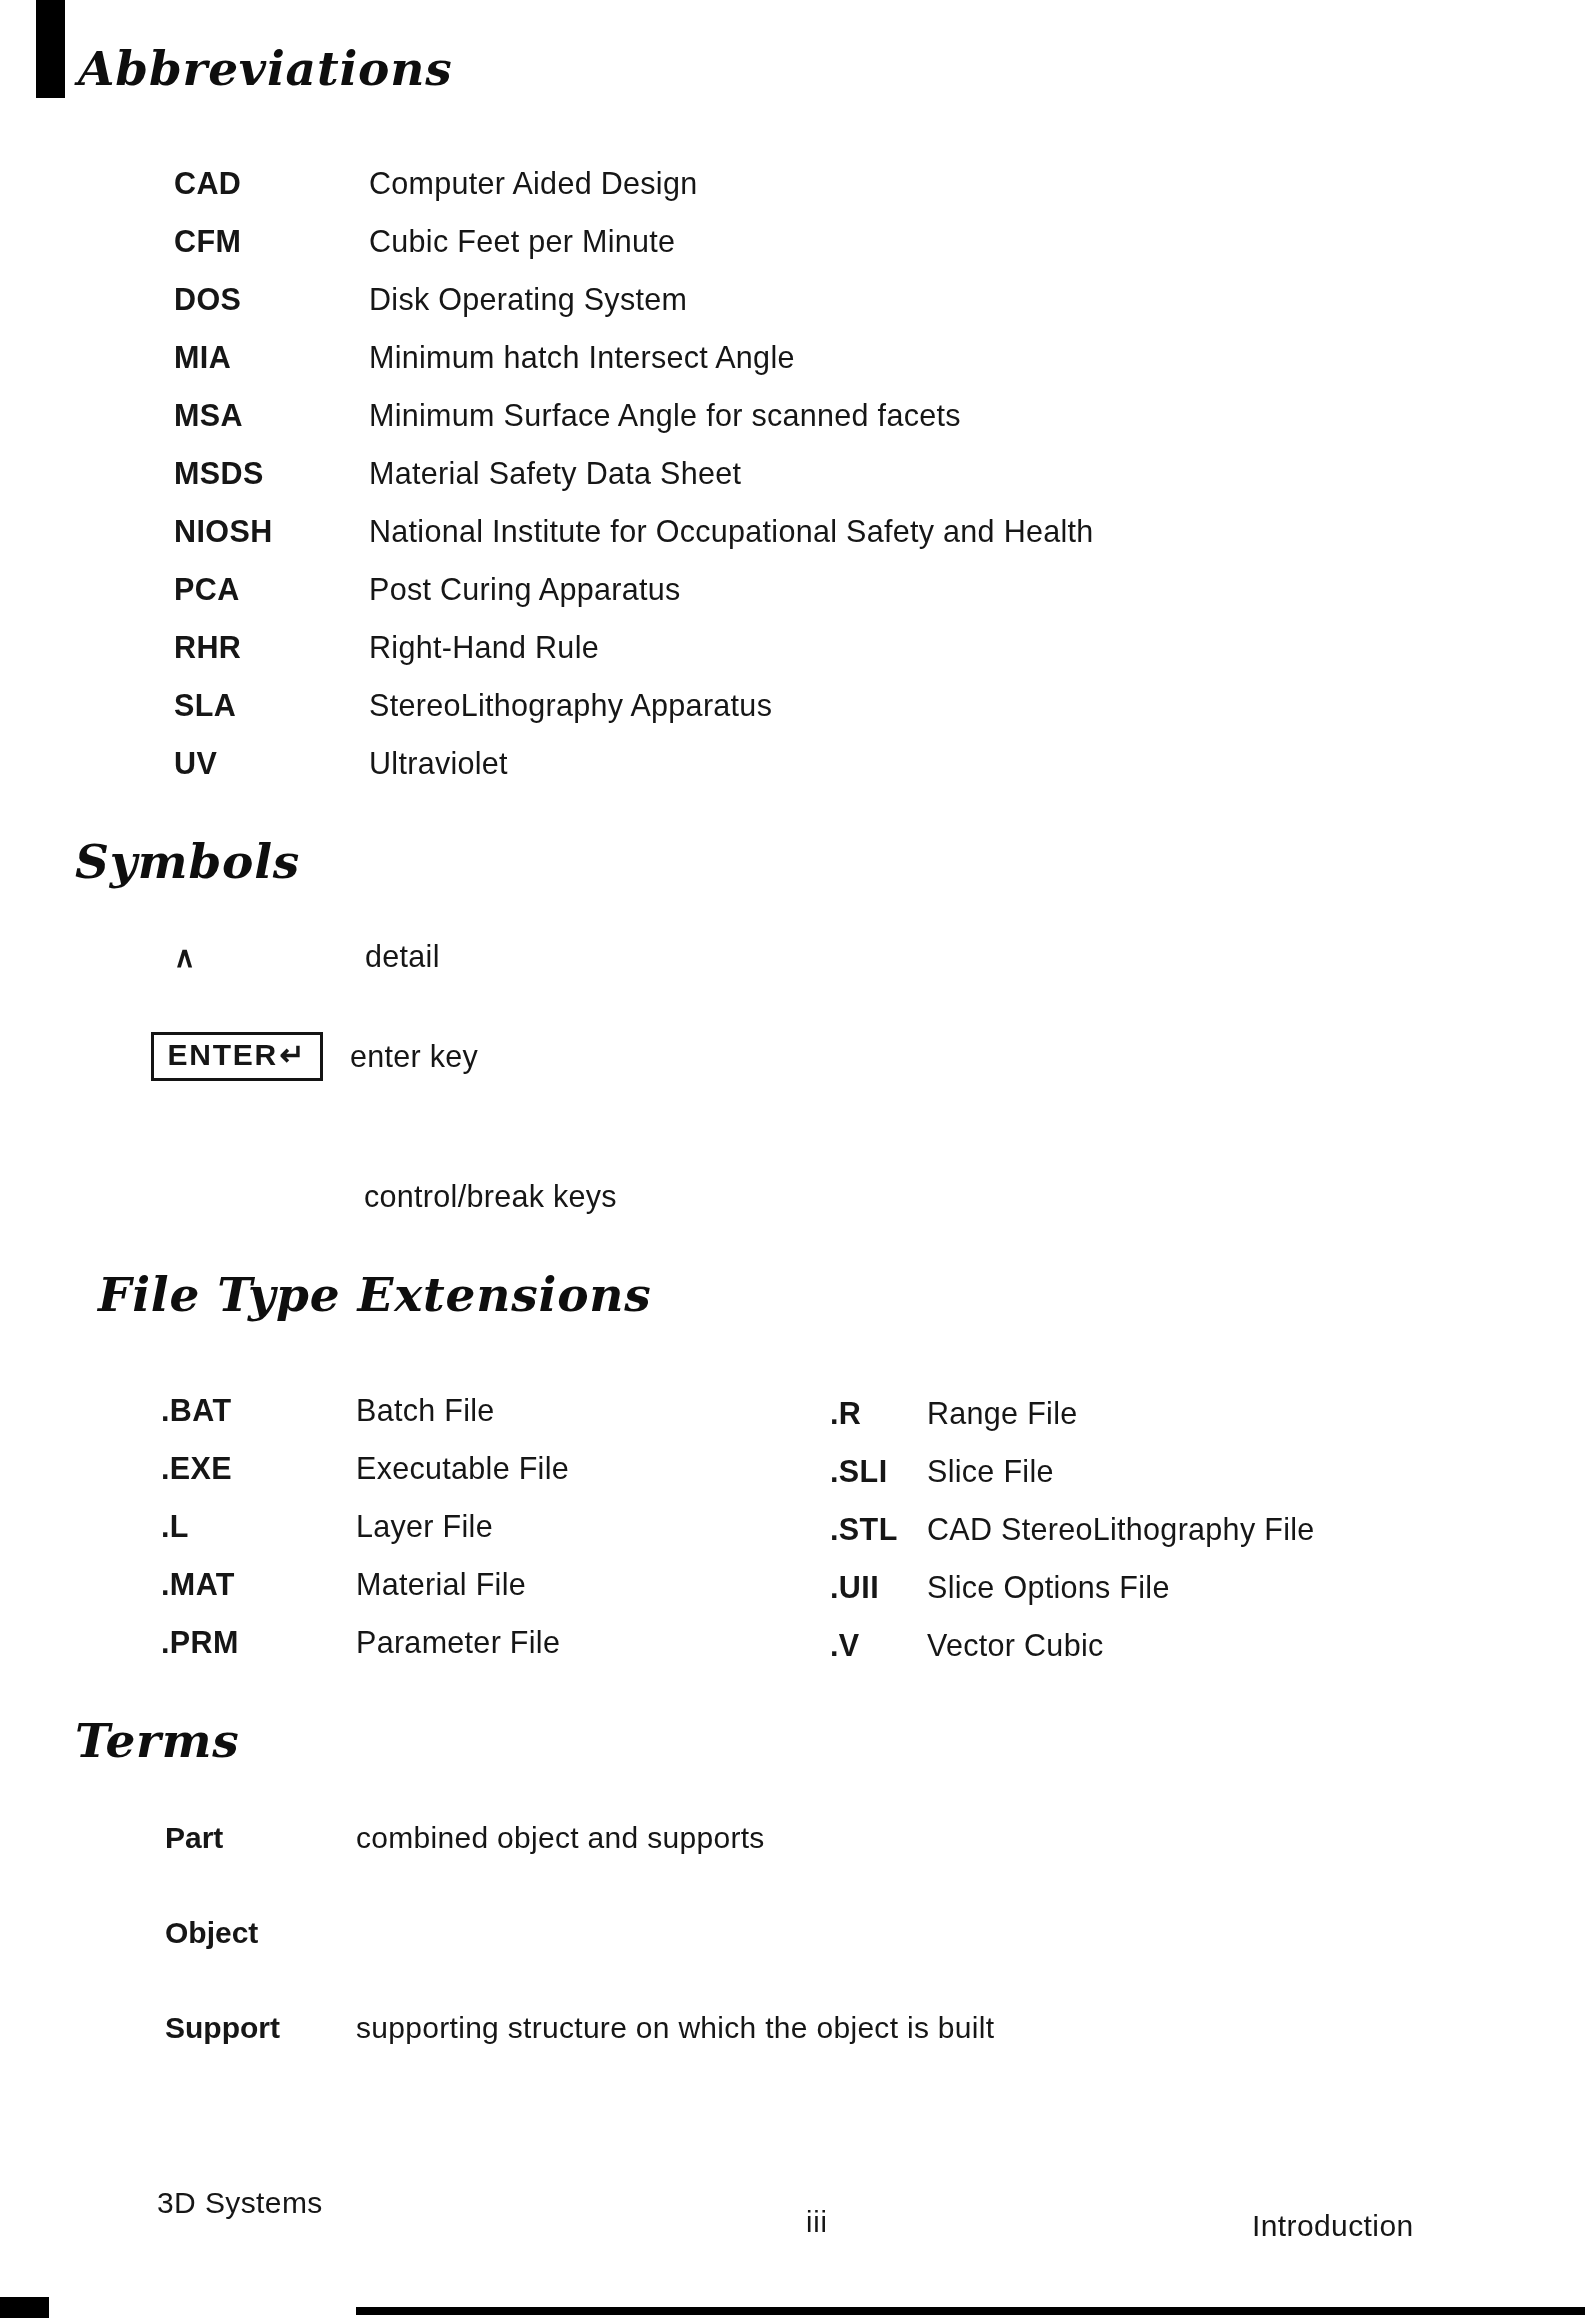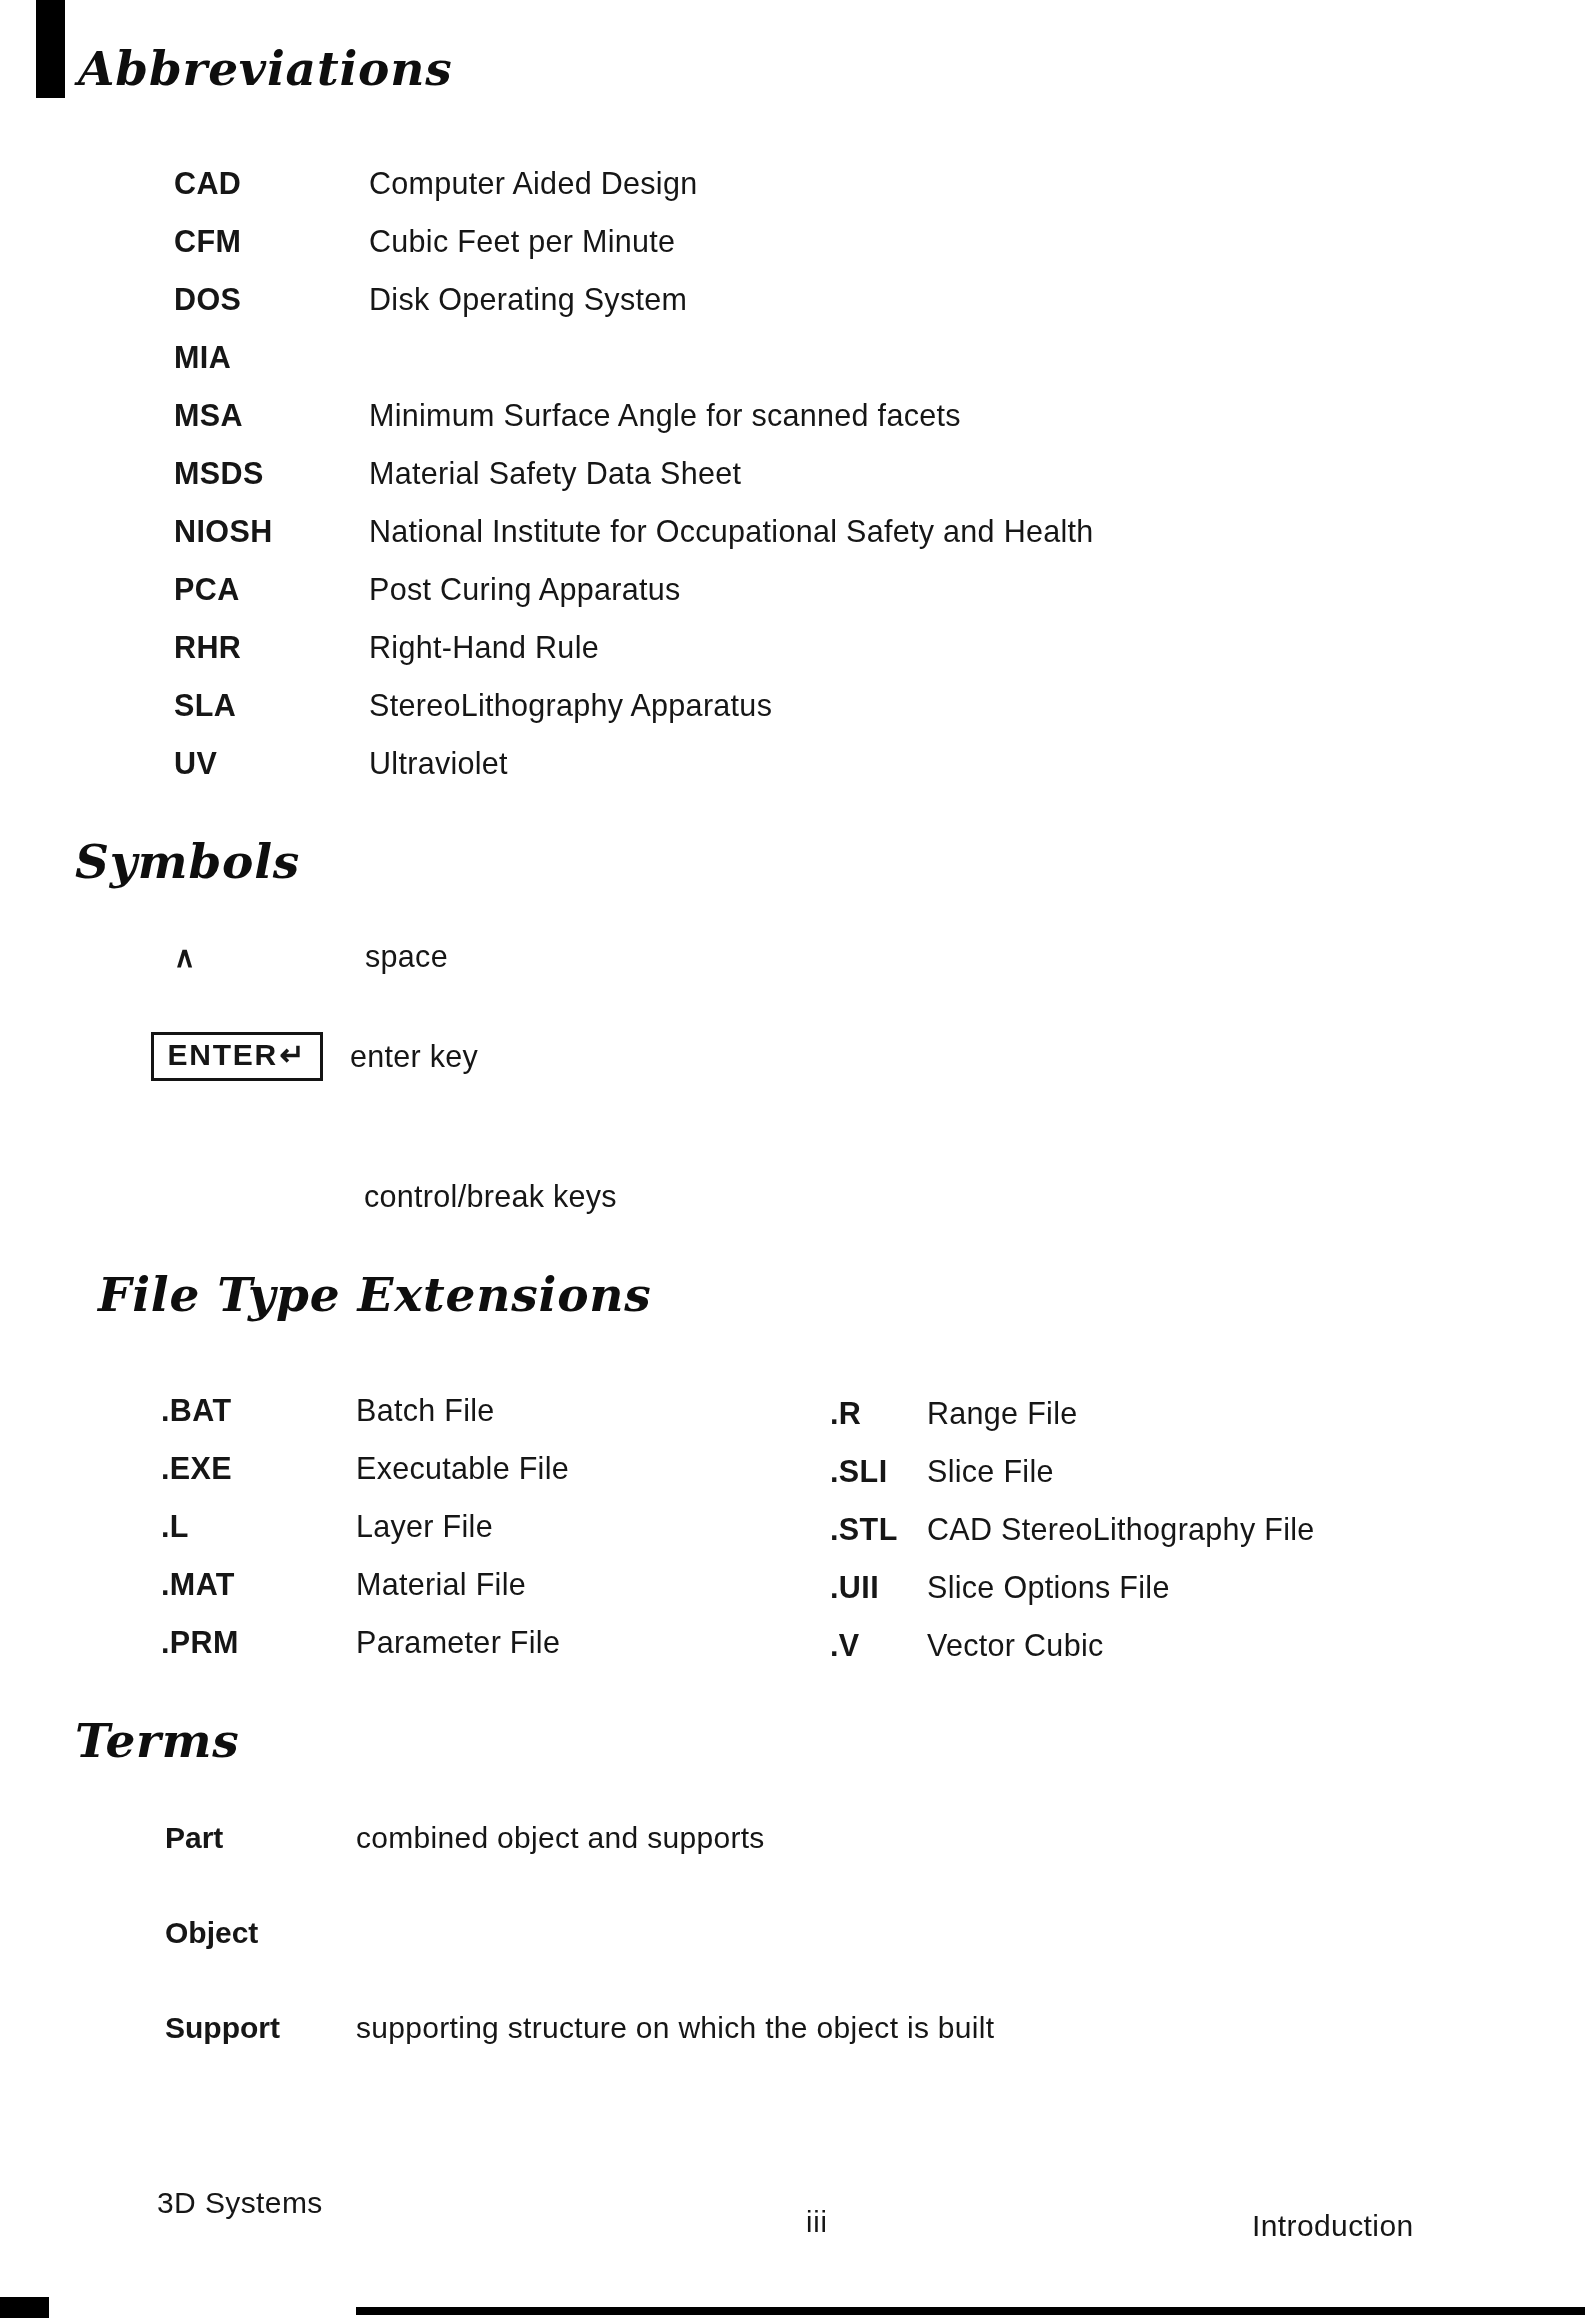--- a/index.html
+++ b/index.html
@@ -106,20 +106,21 @@
     <div class="drow">
       <span class="dkey">CFM</span>
       <span class="dval">Cubic Feet per Minute</span>
     </div>
     <div class="drow">
       <span class="dkey">DOS</span>
       <span class="dval">Disk Operating System</span>
     </div>
     <div class="drow">
       <span class="dkey">MIA</span>
+      <span class="dval">Minimum hatch Intersect Angle</span>
     </div>
     <div class="drow">
       <span class="dkey">MSA</span>
       <span class="dval">Minimum Surface Angle for scanned facets</span>
     </div>
     <div class="drow">
       <span class="dkey">MSDS</span>
       <span class="dval">Material Safety Data Sheet</span>
     </div>
     <div class="drow">
@@ -141,21 +142,21 @@
     <div class="drow">
       <span class="dkey">UV</span>
       <span class="dval">Ultraviolet</span>
     </div>
   </div>
 
   <h1 class="heading h-symbols">Symbols</h1>
 
   <div class="sym-row sym-row-space">
     <span class="sym-key">∧</span>
-    <span class="sym-val">space</span>
+    <span class="sym-val">detail</span>
   </div>
 
   <div class="sym-row sym-row-enter">
     <span class="enter-key-box"><span>ENTER</span><span class="enter-glyph">↵</span></span>
     <span class="sym-val">enter key</span>
   </div>
 
   <div class="sym-row sym-row-ctrl">
     <span class="sym-val">control/break keys</span>
   </div>

